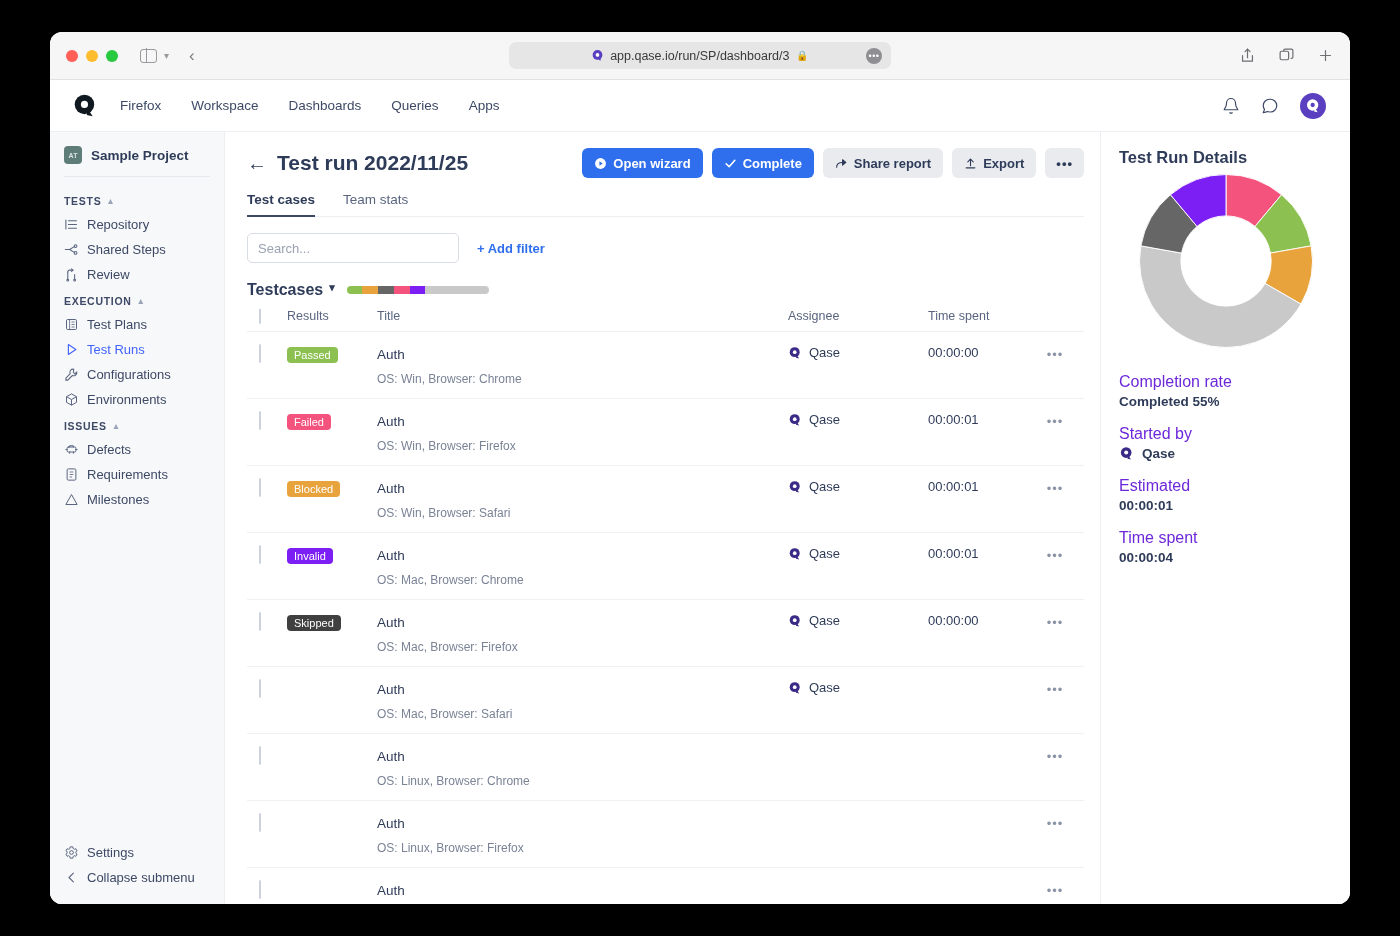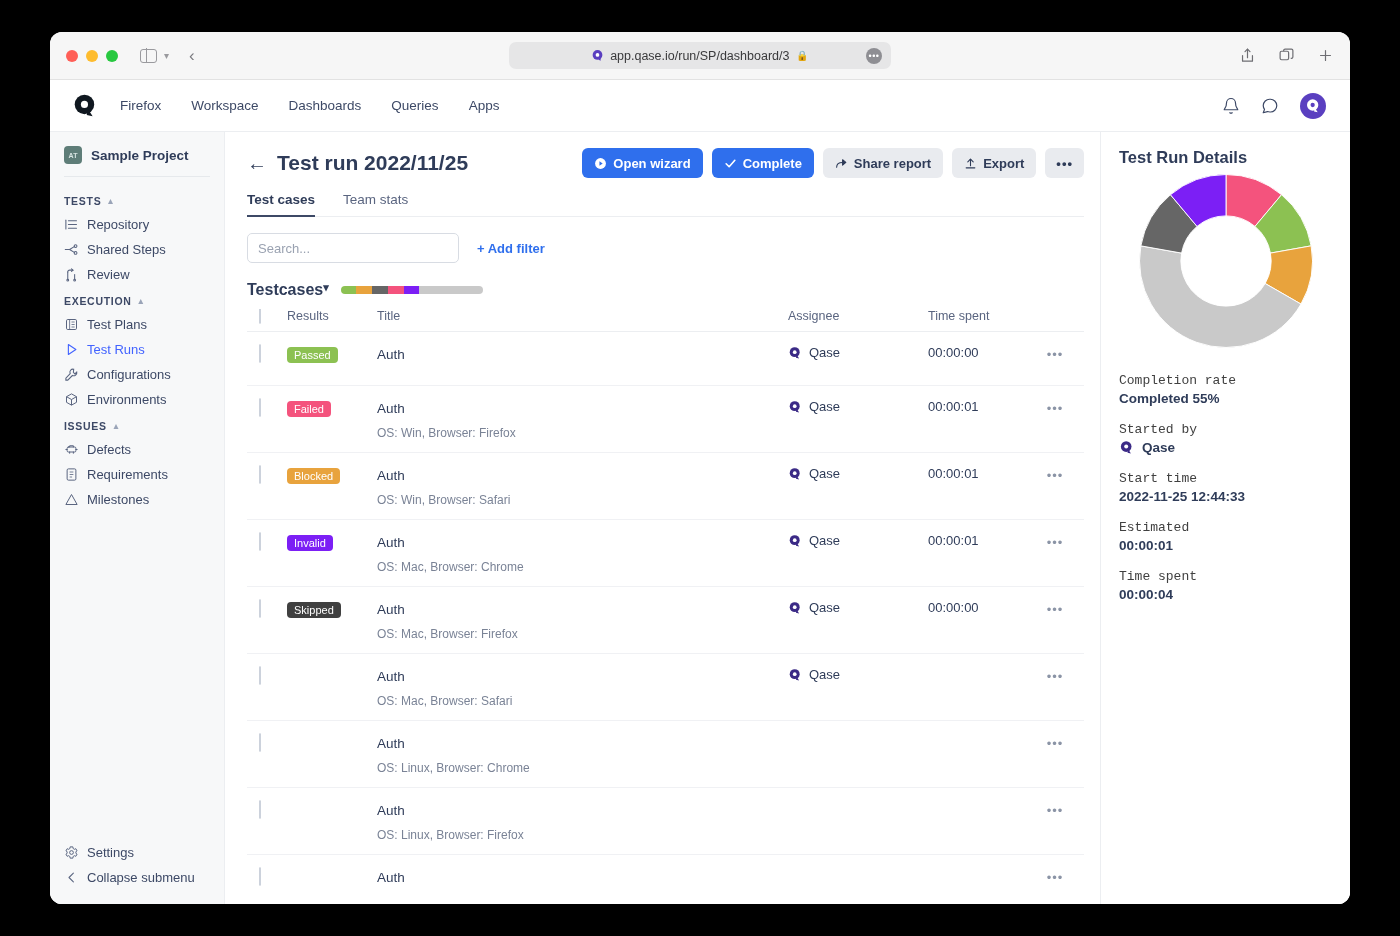--- a/index.html
+++ b/index.html
@@ -176,21 +176,21 @@
     padding: 12px 10px; font-size: 13px; color: #2f3c59;
     font-family: "Liberation Sans", sans-serif;
     outline: none; background: #fff;
   }
   .search-input::placeholder { color: #9aa2b1; }
   .addfilter { font-size: 13px; font-weight: 700; color: #2f6fed; cursor: pointer; }
   
   .tc-head { display: flex; align-items: center; gap: 12px; margin-bottom: 10px; }
   .tc-title {
     font-size: 16px; font-weight: 700; color: #2f3c59;
-    display: flex; align-items: flex-start; gap: 0; cursor: pointer;
+    display: flex; align-items: flex-start; gap: 6px; cursor: pointer;
   }
   .tc-caret { font-size: 11px; }
   .mini-bar {
     width: 142px; height: 8px; border-radius: 4px;
     overflow: hidden; display: flex;
   }
   .mini-seg { height: 100%; }
   
   .tbl { flex: 1 1 auto; overflow: hidden; }
   .thead {
@@ -233,21 +233,21 @@
   
   .rightpanel {
     width: 250px; flex: 0 0 250px;
     border-left: 1px solid #eceef1;
     padding: 16px 18px 0 18px;
     background: #fff;
   }
   .rp-title { font-size: 16.5px; font-weight: 700; color: #2f3c59; }
   .donut-wrap { display: flex; justify-content: center; margin-bottom: 18px; }
   .rp-block { margin-bottom: 16px; }
-  .rp-label { font-size: 13px; color: #404040; margin-bottom: 3px; font-family: Liberation Mono, monospace; }
+  .rp-label { font-size: 16px; color: #6d28d9; margin-bottom: 3px; }
   .rp-value { font-size: 13.5px; font-weight: 700; color: #2f3c59; }
   .rp-user { display: flex; align-items: center; gap: 8px; }
 </style>
 </head>
 <body>
 
 <div class="desktop">
   <div class="browser">
 
     <div class="titlebar">
@@ -520,21 +520,21 @@
             <span class="col-res">Results</span>
             <span class="col-title">Title</span>
             <span class="col-asg">Assignee</span>
             <span class="col-time">Time spent</span>
             <span class="col-menu"></span>
           </div>
           <div id="rows-host">
               <div class="trow">
                 <span class="col-chk"><span class="chkbox"></span></span>
                 <span class="col-res"><span class="badge" style="background:#8CC152">Passed</span></span>
-                <span class="col-title"><span class="tcell-title">Auth</span></span>
+                <span class="col-title"><span class="tcell-title">Auth</span><div class="tcell-sub">OS: Win, Browser: Chrome</div></span>
                 <span class="col-asg">
                   <span class="asg">
                     <svg class="asg-ic" viewBox="0 0 24 24">
                       <circle cx="11.5" cy="10.5" r="8.5" fill="#3b2a86"></circle>
                       <circle cx="11.5" cy="10.5" r="3.2" fill="#ffffff"></circle>
                       <path d="M14.6 14.2 L19 21.5 L13.6 20.3 Z" fill="#3b2a86"></path>
                     </svg>
                     <span>Qase</span>
                   </span>
                 </span>
@@ -677,24 +677,20 @@
           <div class="rp-value rp-user">
             <svg width="15" height="15" viewBox="0 0 24 24">
               <circle cx="11.5" cy="10.5" r="8.5" fill="#3b2a86"></circle>
               <circle cx="11.5" cy="10.5" r="3.2" fill="#ffffff"></circle>
               <path d="M14.6 14.2 L19 21.5 L13.6 20.3 Z" fill="#3b2a86"></path>
             </svg>
             <span>Qase</span>
           </div>
         </div>
 
-        <div class="rp-block">
-          <div class="rp-label">Start time</div>
-          <div class="rp-value">2022-11-25 12:44:33</div>
-        </div>
 
         <div class="rp-block">
           <div class="rp-label">Estimated</div>
           <div class="rp-value">00:00:01</div>
         </div>
 
         <div class="rp-block">
           <div class="rp-label">Time spent</div>
           <div class="rp-value">00:00:04</div>
         </div>

